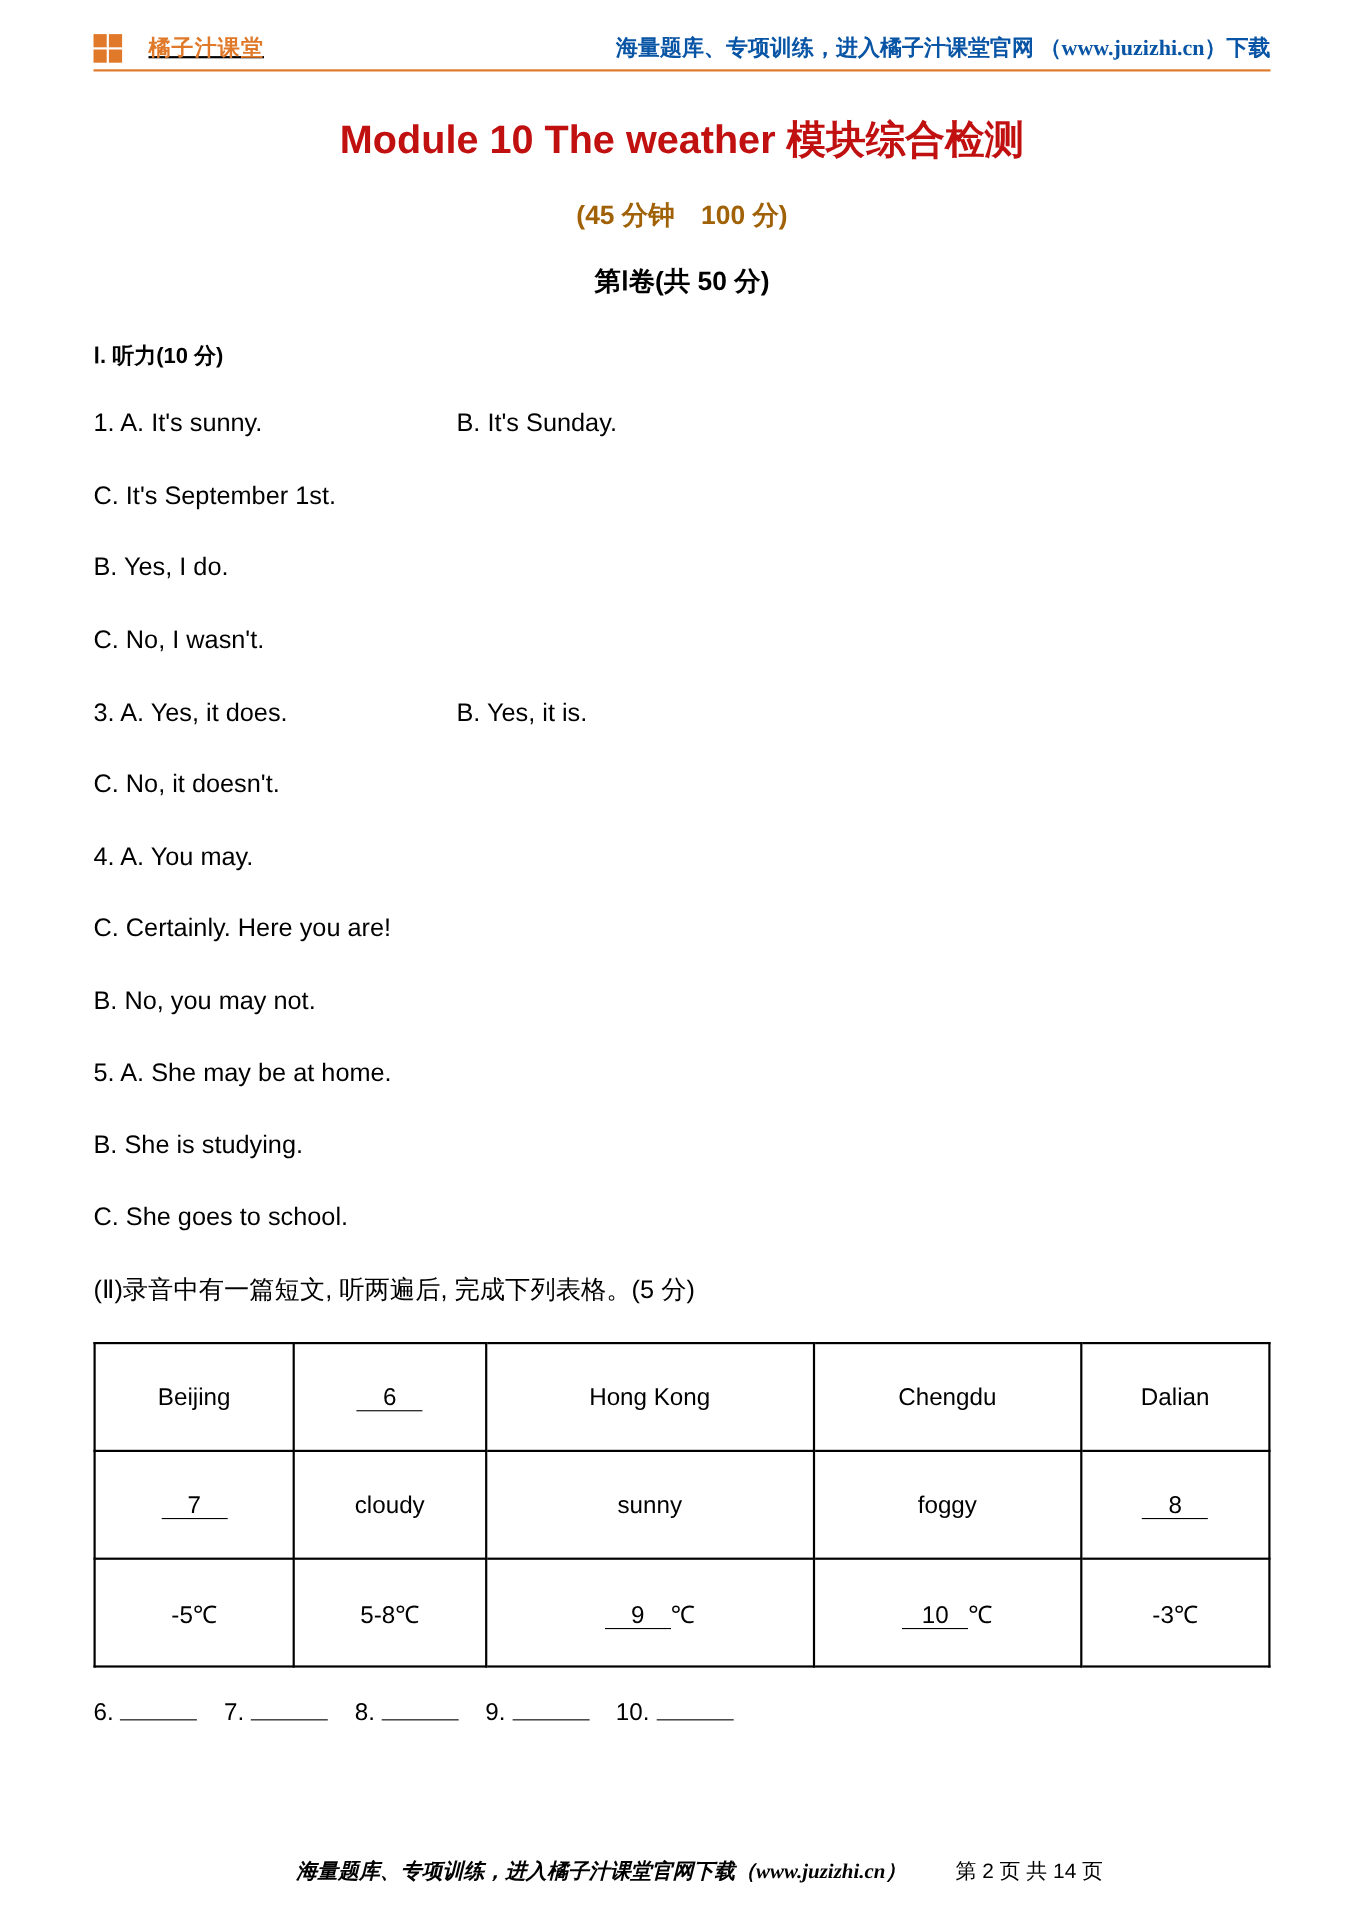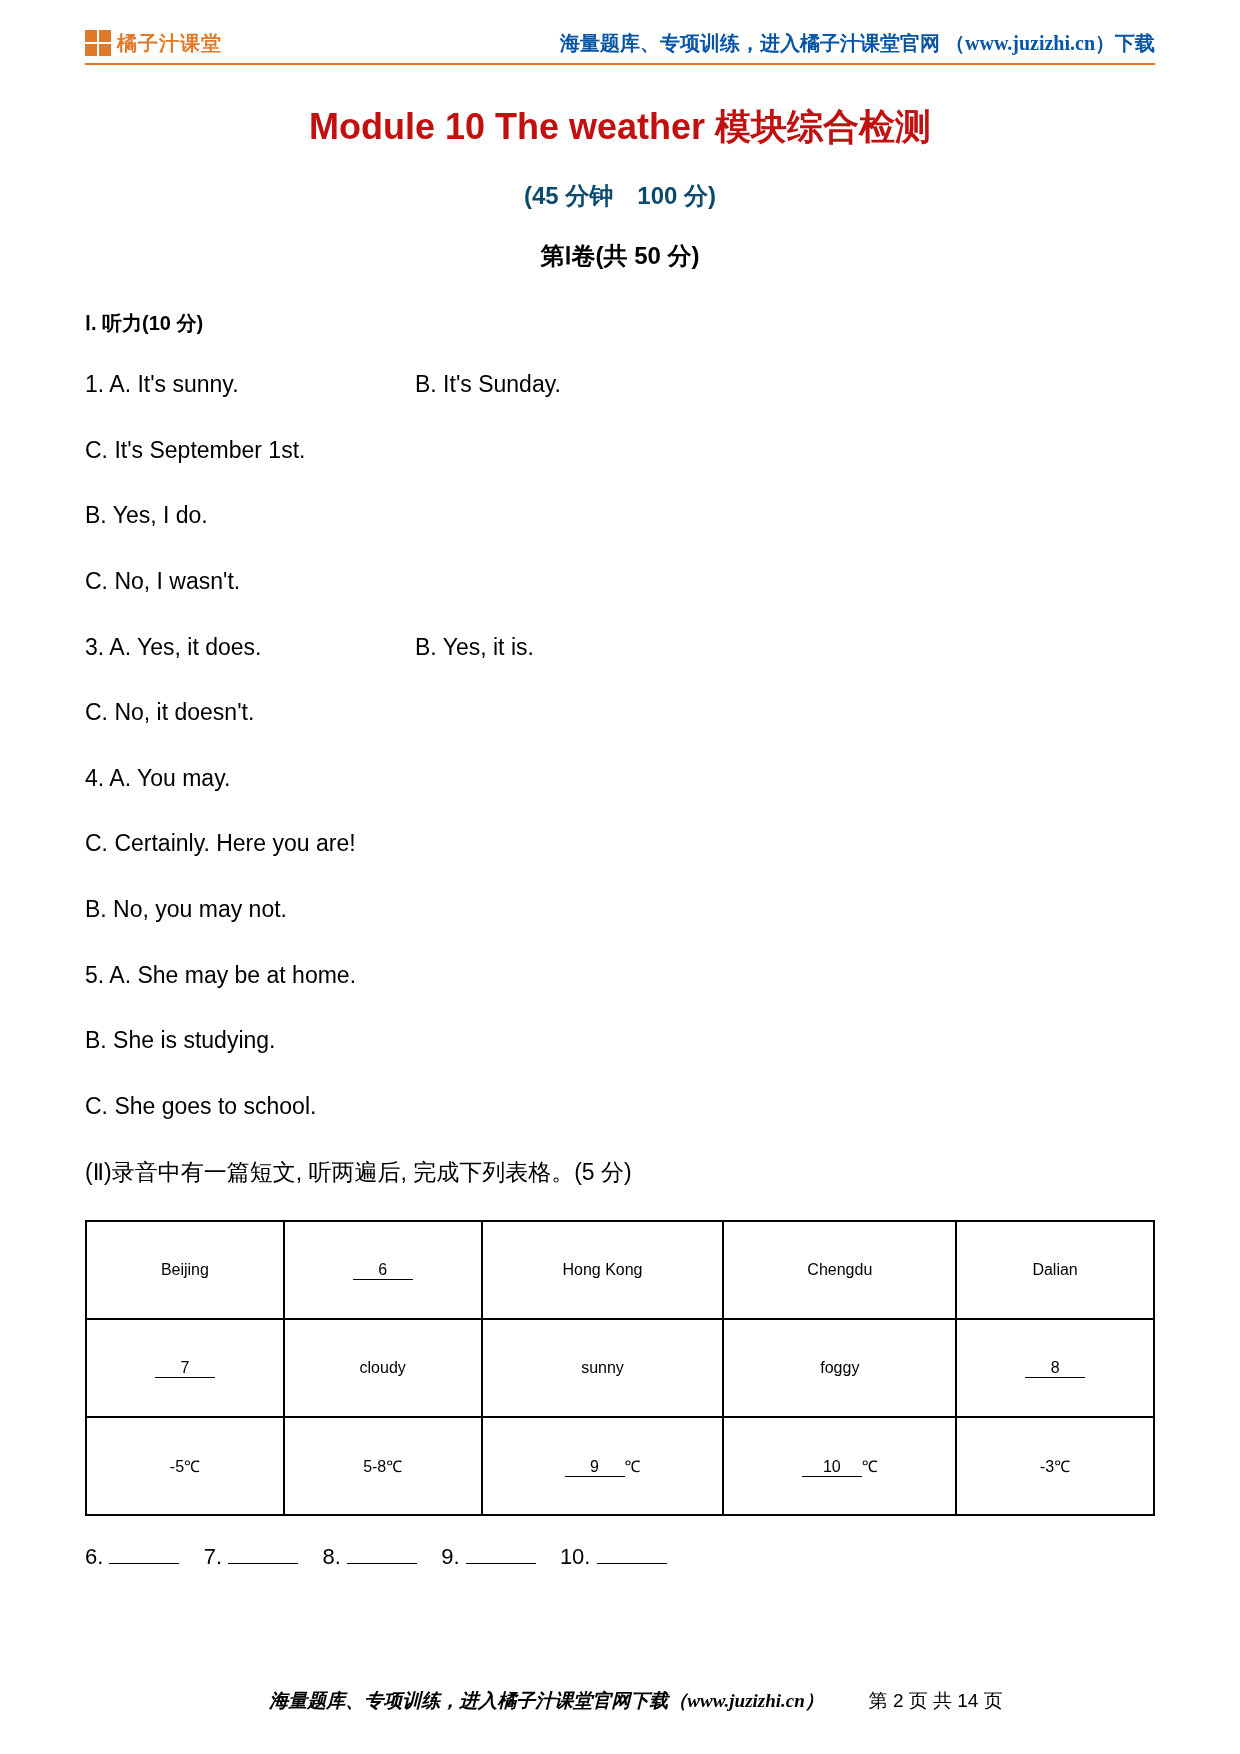--- a/index.html
+++ b/index.html
@@ -17,43 +17,44 @@
     .top-header {
       display: flex;
       justify-content: space-between;
       align-items: center;
       border-bottom: 2px solid #e07a2a;
       padding-bottom: 6px;
       margin-bottom: 38px;
     }
     .logo-wrap {
       display: flex;
-      align-items: flex-start;
-      gap: 6px;
+      align-items: flex-end;
+      gap: 24px;
+      text-decoration: underline;
     }
     .logo-squares {
       display: grid;
       grid-template-columns: 12px 12px;
       grid-template-rows: 12px 12px;
       gap: 2px;
     }
     .sq { width: 12px; height: 12px; background: #e07a2a; }
     .logo-text { color: #e07a2a; font-size: 20px; font-weight: 700; letter-spacing: 1px; }
     .header-note { color: #0854a5; font-size: 20px; font-weight: 700; font-family: SimSun, serif; }
 
     .title-line {
       text-align: center;
       color: #c11010;
       font-weight: 700;
       font-size: 36px;
       margin-bottom: 28px;
     }
     .subtitle-line {
       text-align: center;
-      color: #0c4a6e;
+      color: #a16207;
       font-weight: 700;
       font-size: 24px;
       margin-bottom: 28px;
     }
     .paper-line {
       text-align: center;
       font-weight: 700;
       font-size: 24px;
       margin-bottom: 38px;
     }
@@ -75,23 +76,23 @@
     .weather-table {
       border-collapse: collapse;
       width: 100%;
       margin-top: 6px;
       margin-bottom: 24px;
     }
     .weather-table td {
       border: 2px solid #000;
       text-align: center;
       vertical-align: middle;
-      font-size: 16px;
+      font-size: 22px;
       height: 98px;
-      padding: 0 14px;
+      padding: 0 0;
     }
     .blank {
       display: inline-block;
       border-bottom: 1.5px solid #000;
       min-width: 60px;
       line-height: 1.1;
       text-align: center;
       padding: 0 4px;
     }
     .blank-empty {

